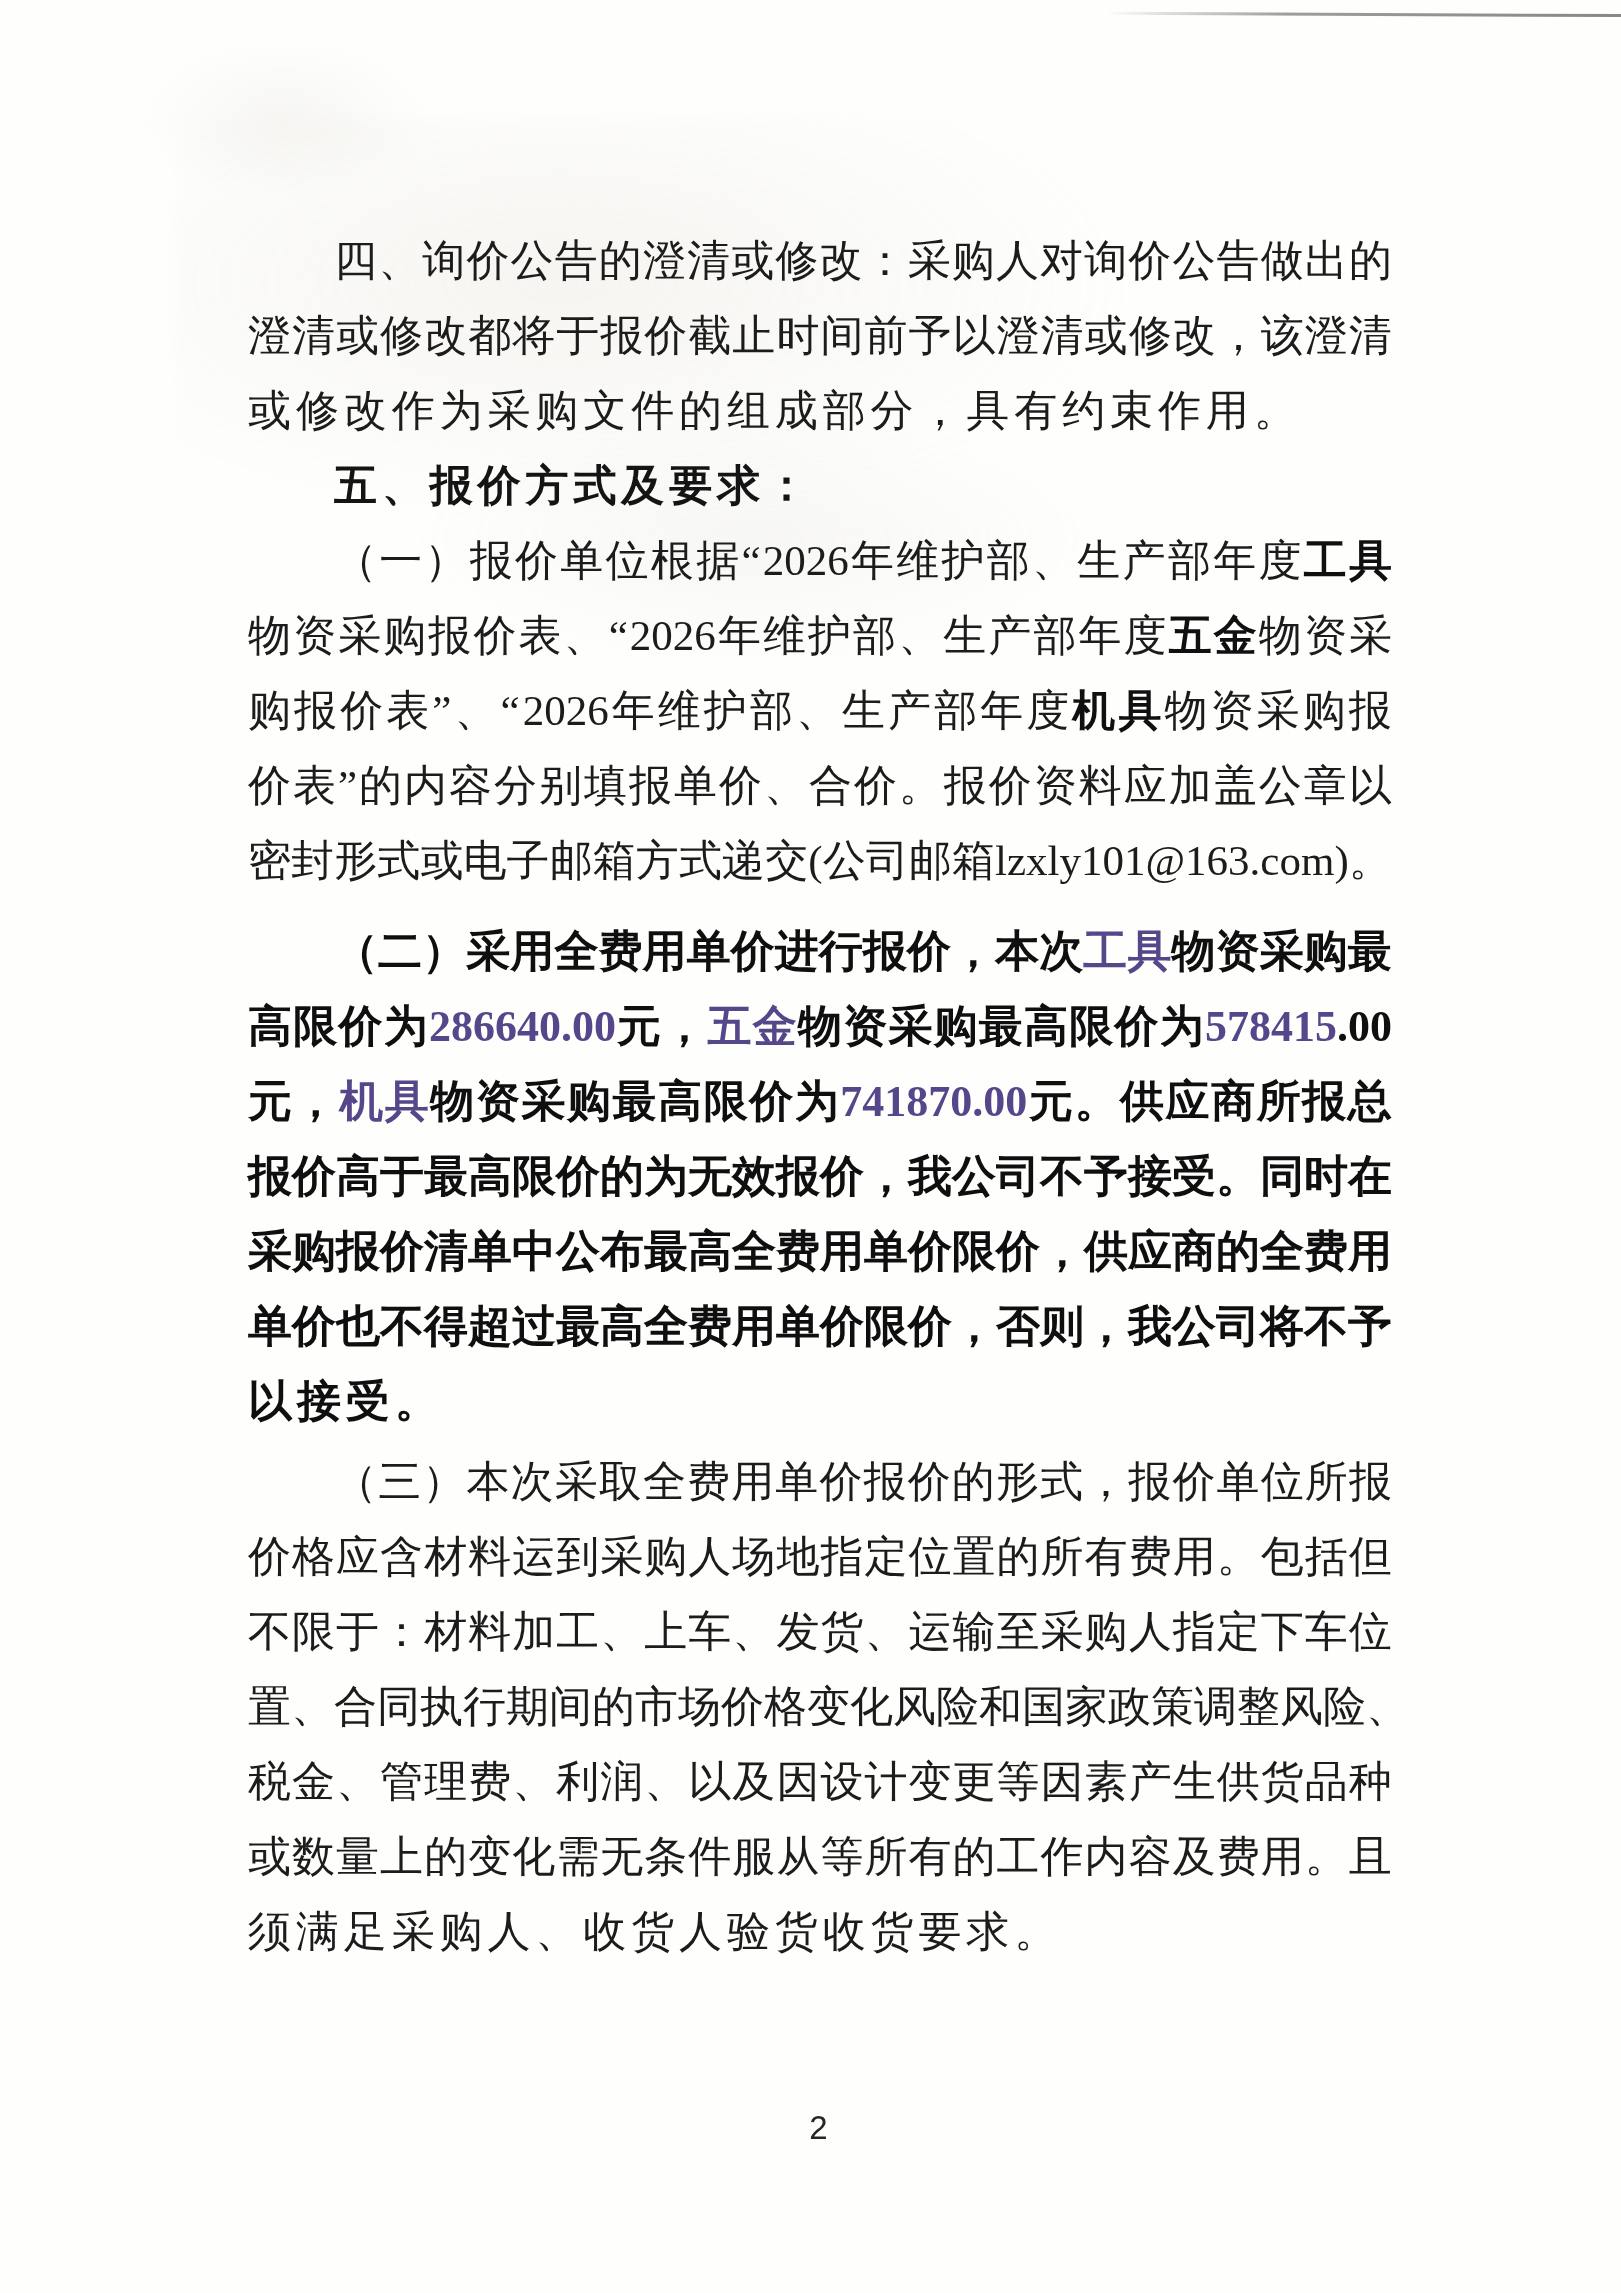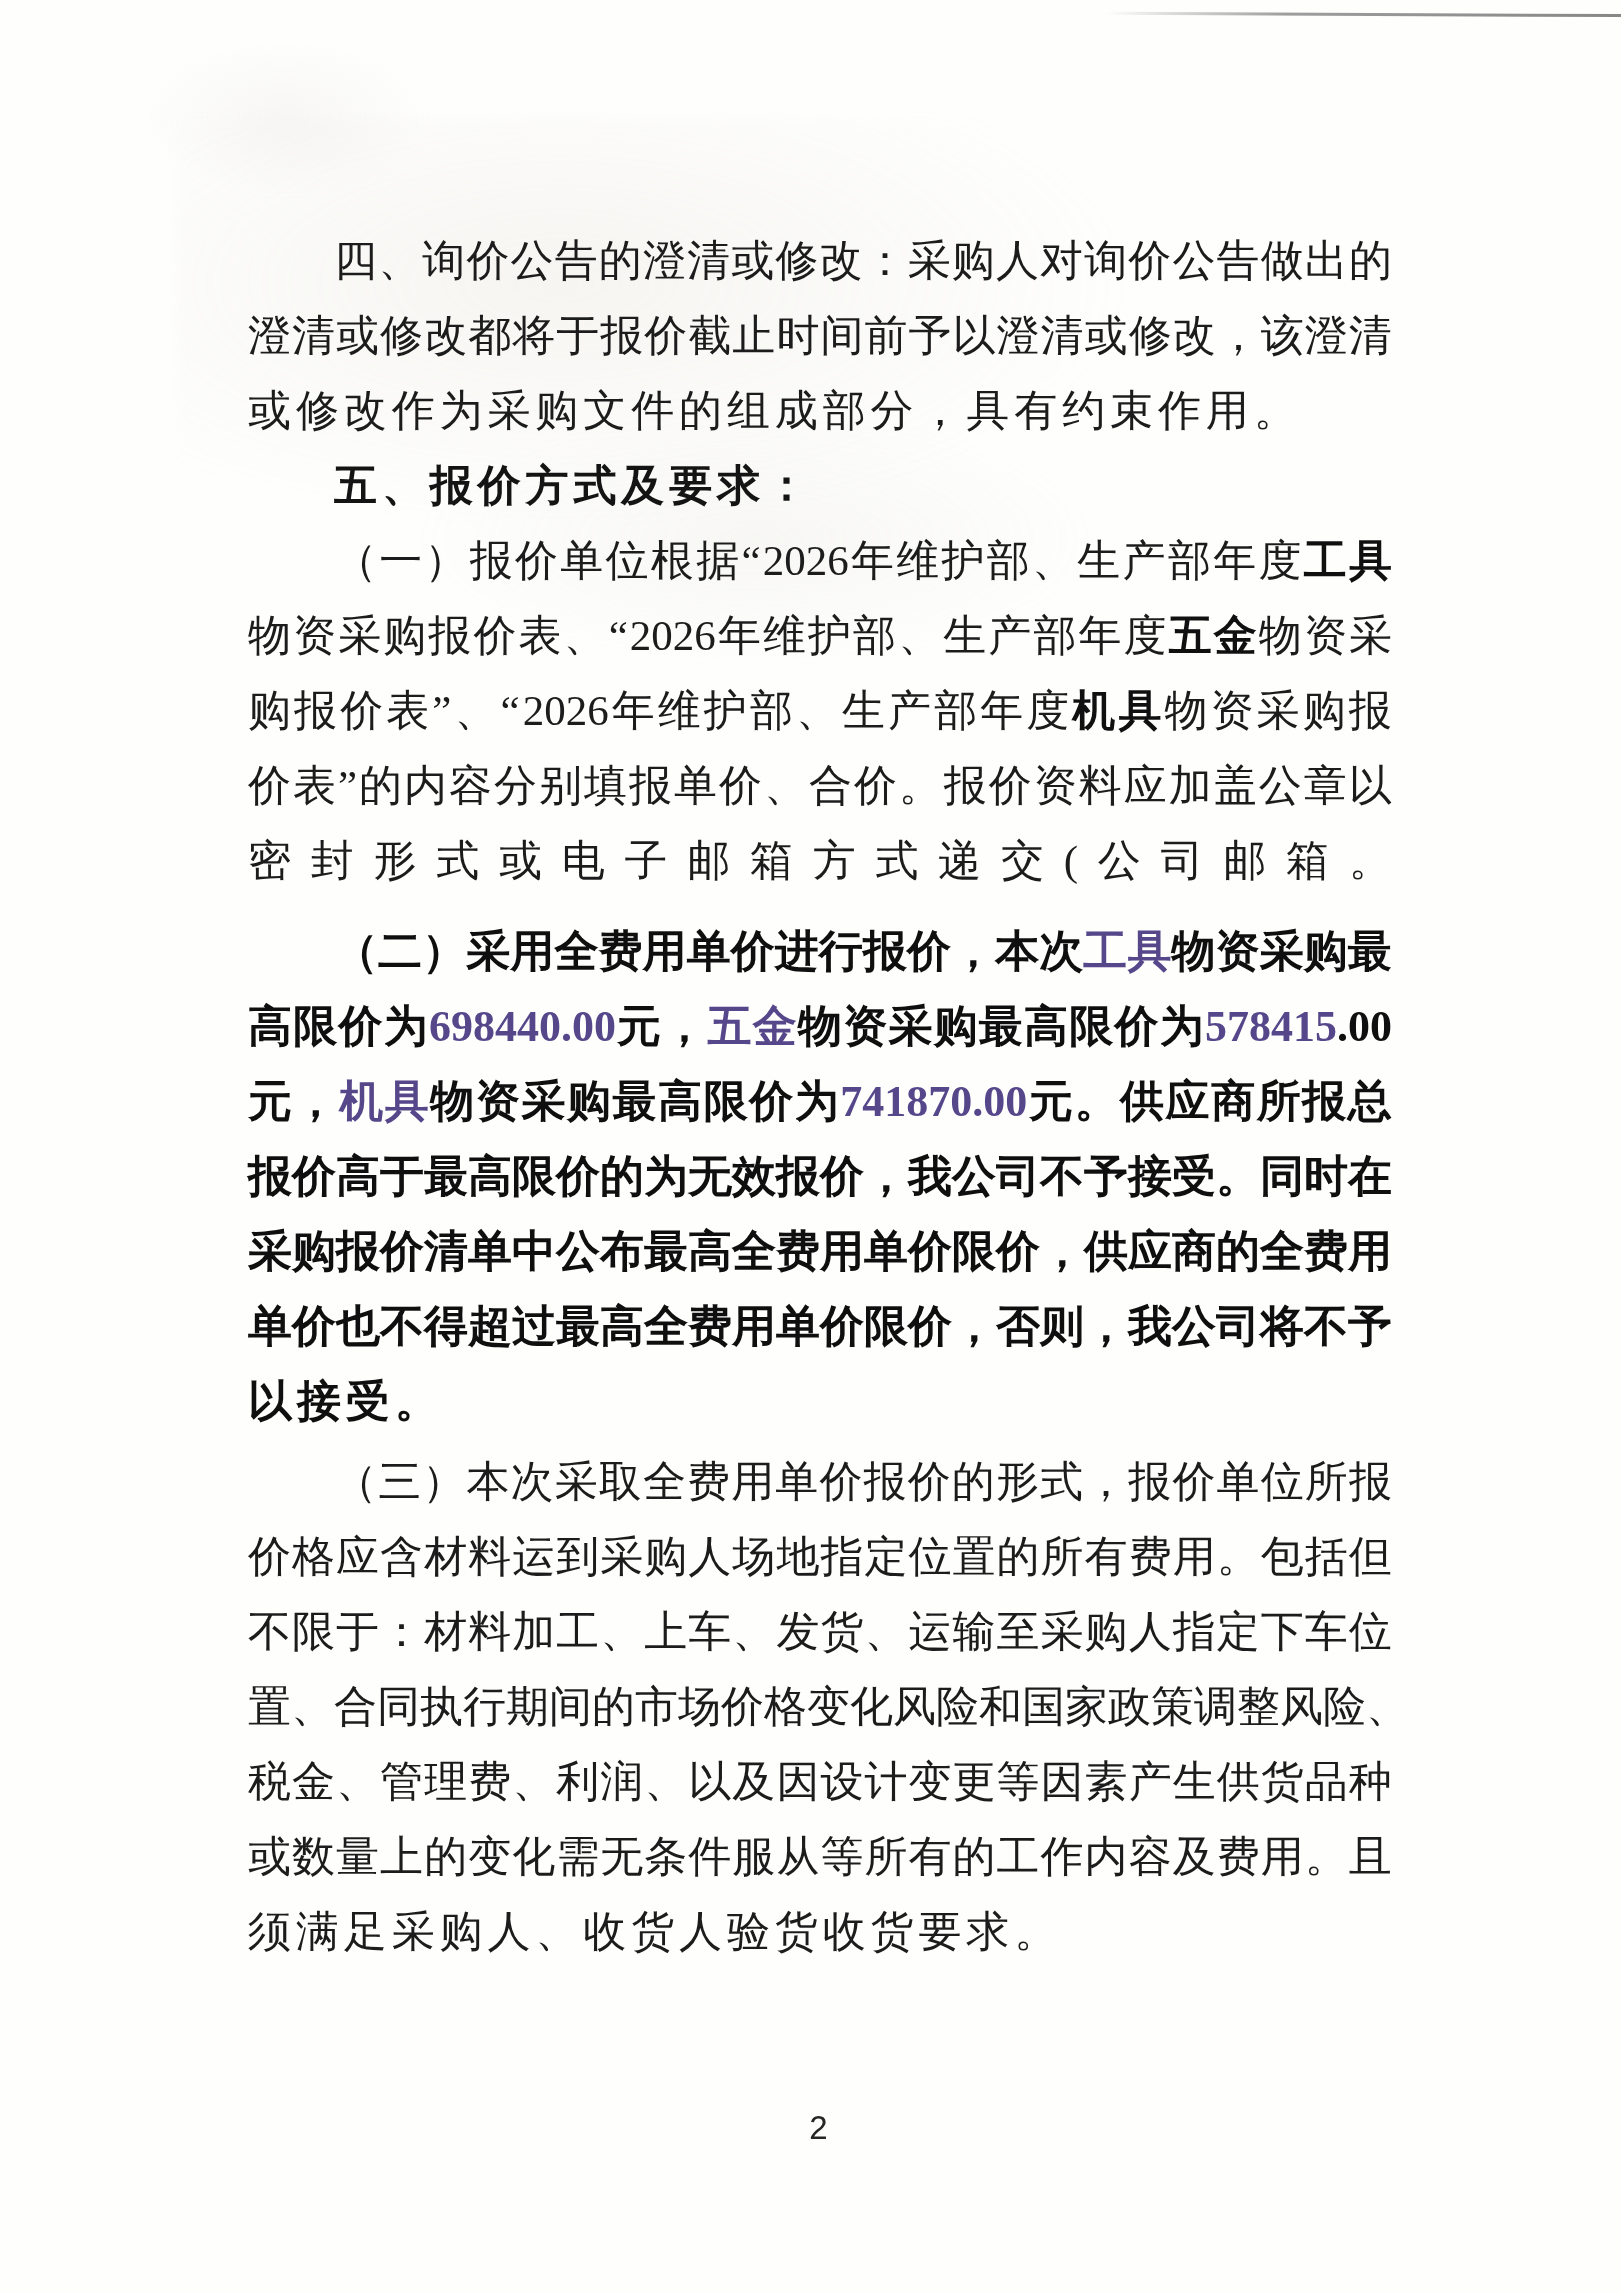--- a/index.html
+++ b/index.html
@@ -279,20 +279,21 @@
           <span class="u ">箱</span>
           <span class="u ">方</span>
           <span class="u ">式</span>
           <span class="u ">递</span>
           <span class="u ">交</span>
           <span class="u ">(</span>
           <span class="u ">公</span>
           <span class="u ">司</span>
           <span class="u ">邮</span>
           <span class="u ">箱</span>
+          <span class="u ">lzxly101@163.com)</span>
           <span class="u ">。</span>
         </div>
       </div>
       <div class="para p2">
         <div class="line j ind">
           <span class="u ">（</span>
           <span class="u ">二</span>
           <span class="u ">）</span>
           <span class="u ">采</span>
           <span class="u ">用</span>
@@ -314,21 +315,21 @@
           <span class="u ">资</span>
           <span class="u ">采</span>
           <span class="u ">购</span>
           <span class="u ">最</span>
         </div>
         <div class="line j">
           <span class="u ">高</span>
           <span class="u ">限</span>
           <span class="u ">价</span>
           <span class="u ">为</span>
-          <span class="u pu">698440.00</span>
+          <span class="u pu">286640.00</span>
           <span class="u ">元</span>
           <span class="u ">，</span>
           <span class="u pu">五</span>
           <span class="u pu">金</span>
           <span class="u ">物</span>
           <span class="u ">资</span>
           <span class="u ">采</span>
           <span class="u ">购</span>
           <span class="u ">最</span>
           <span class="u ">高</span>

